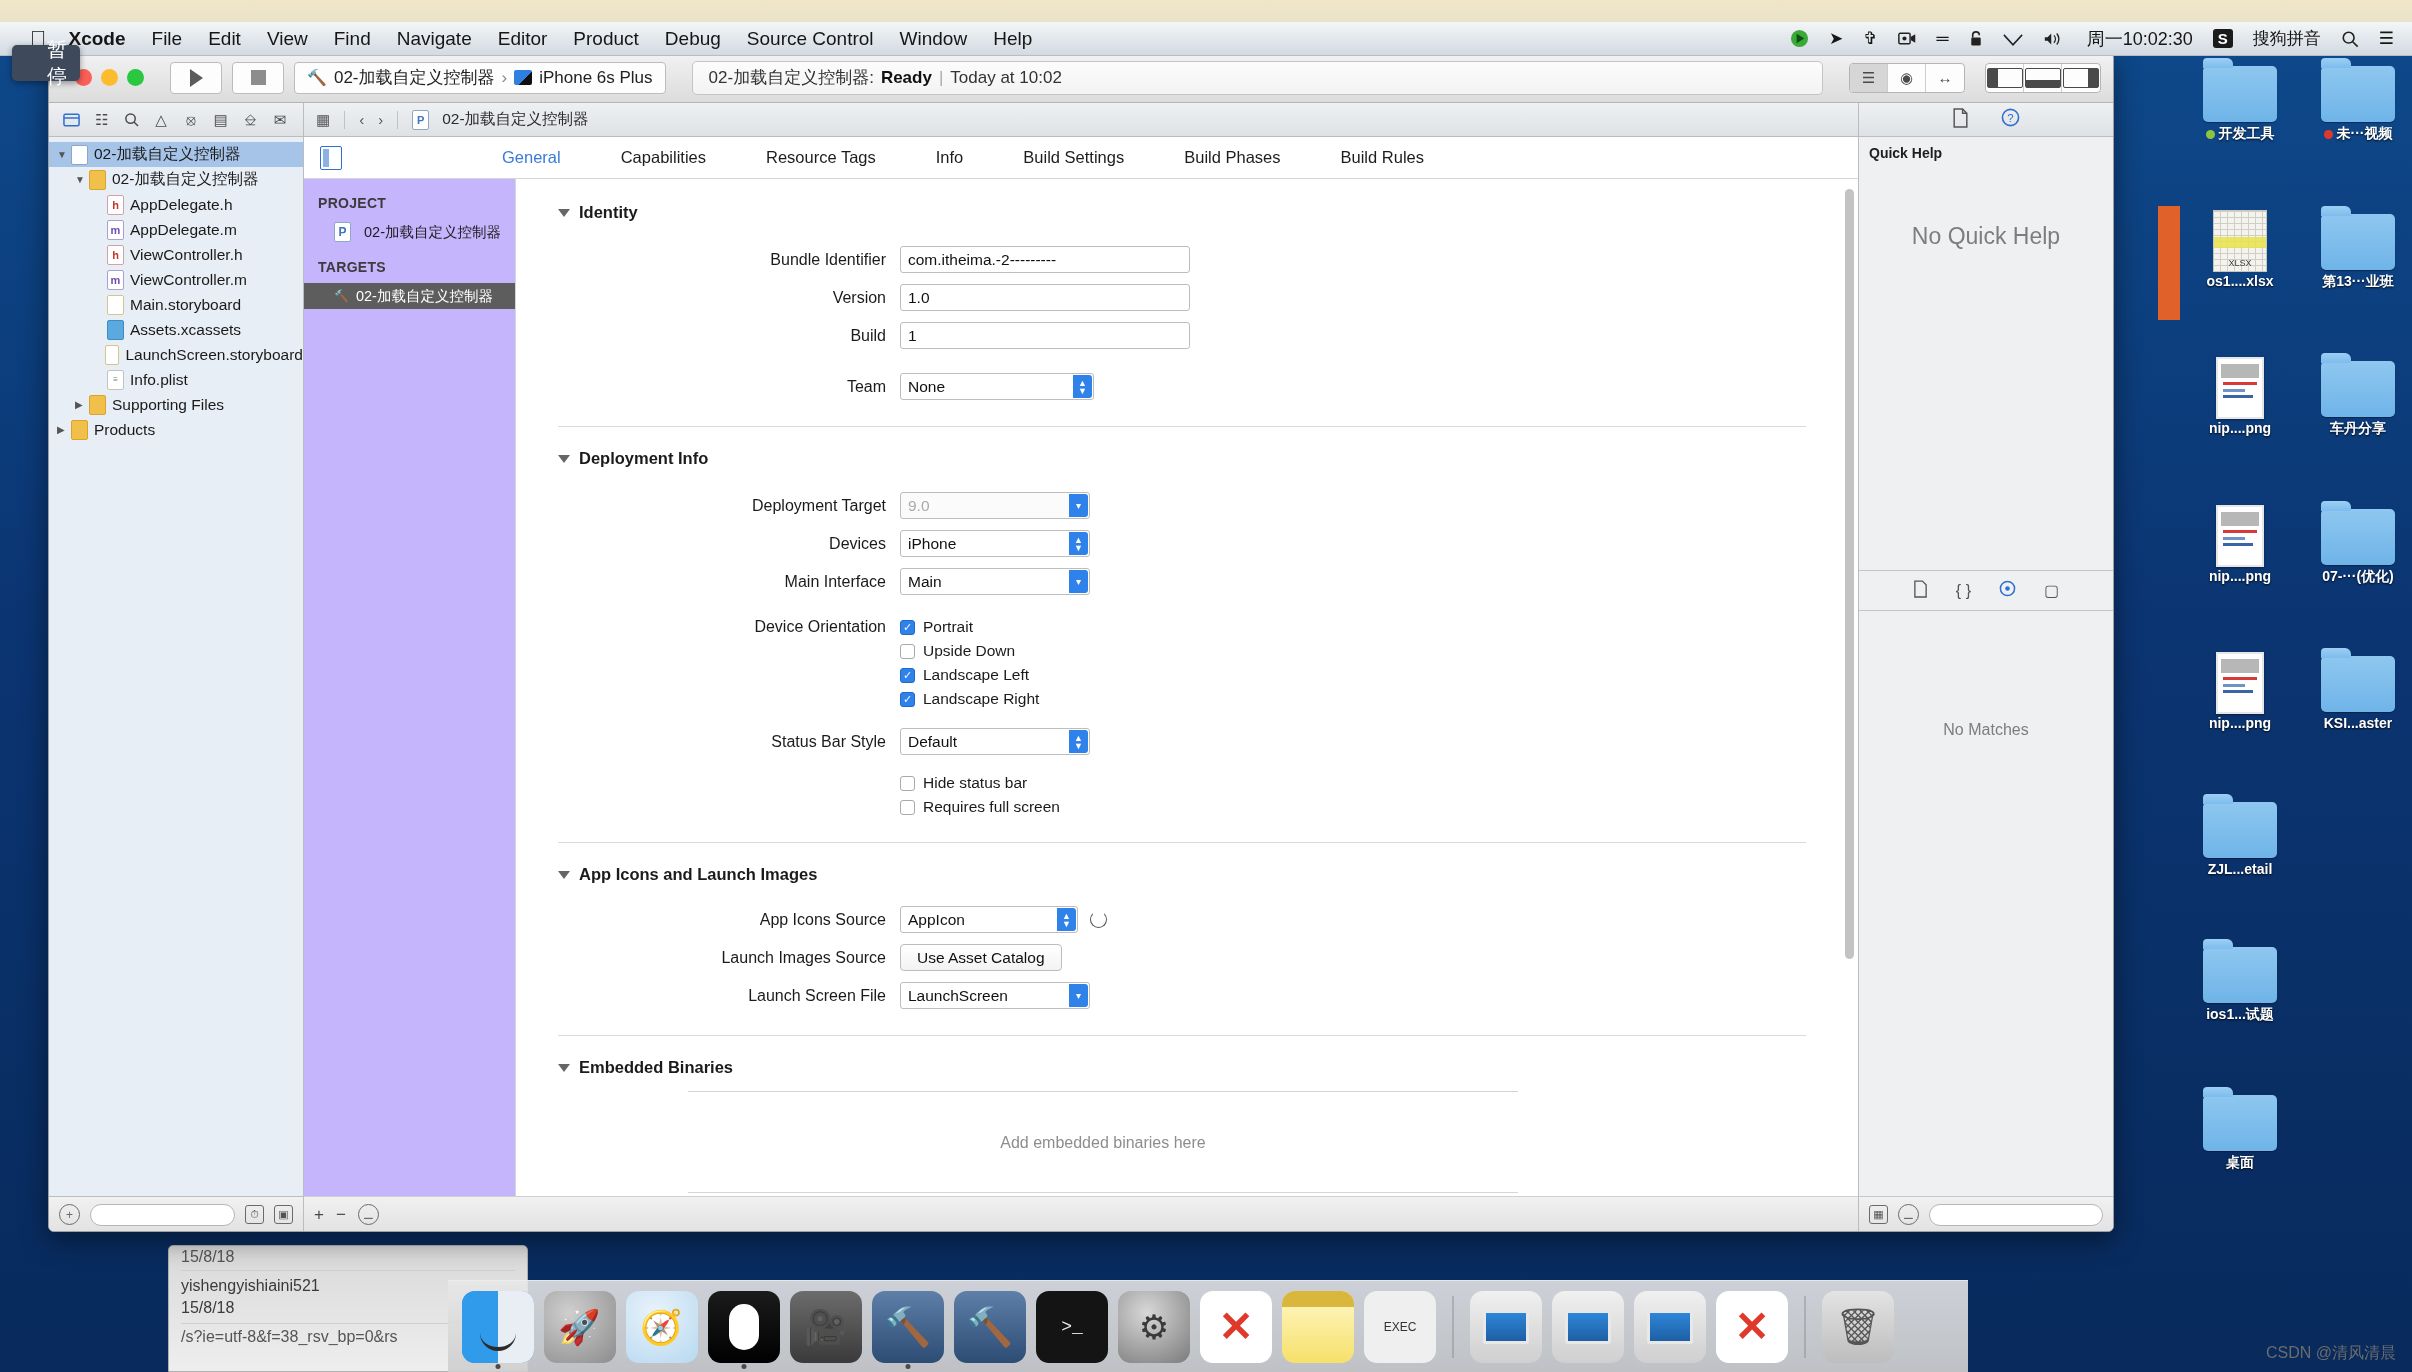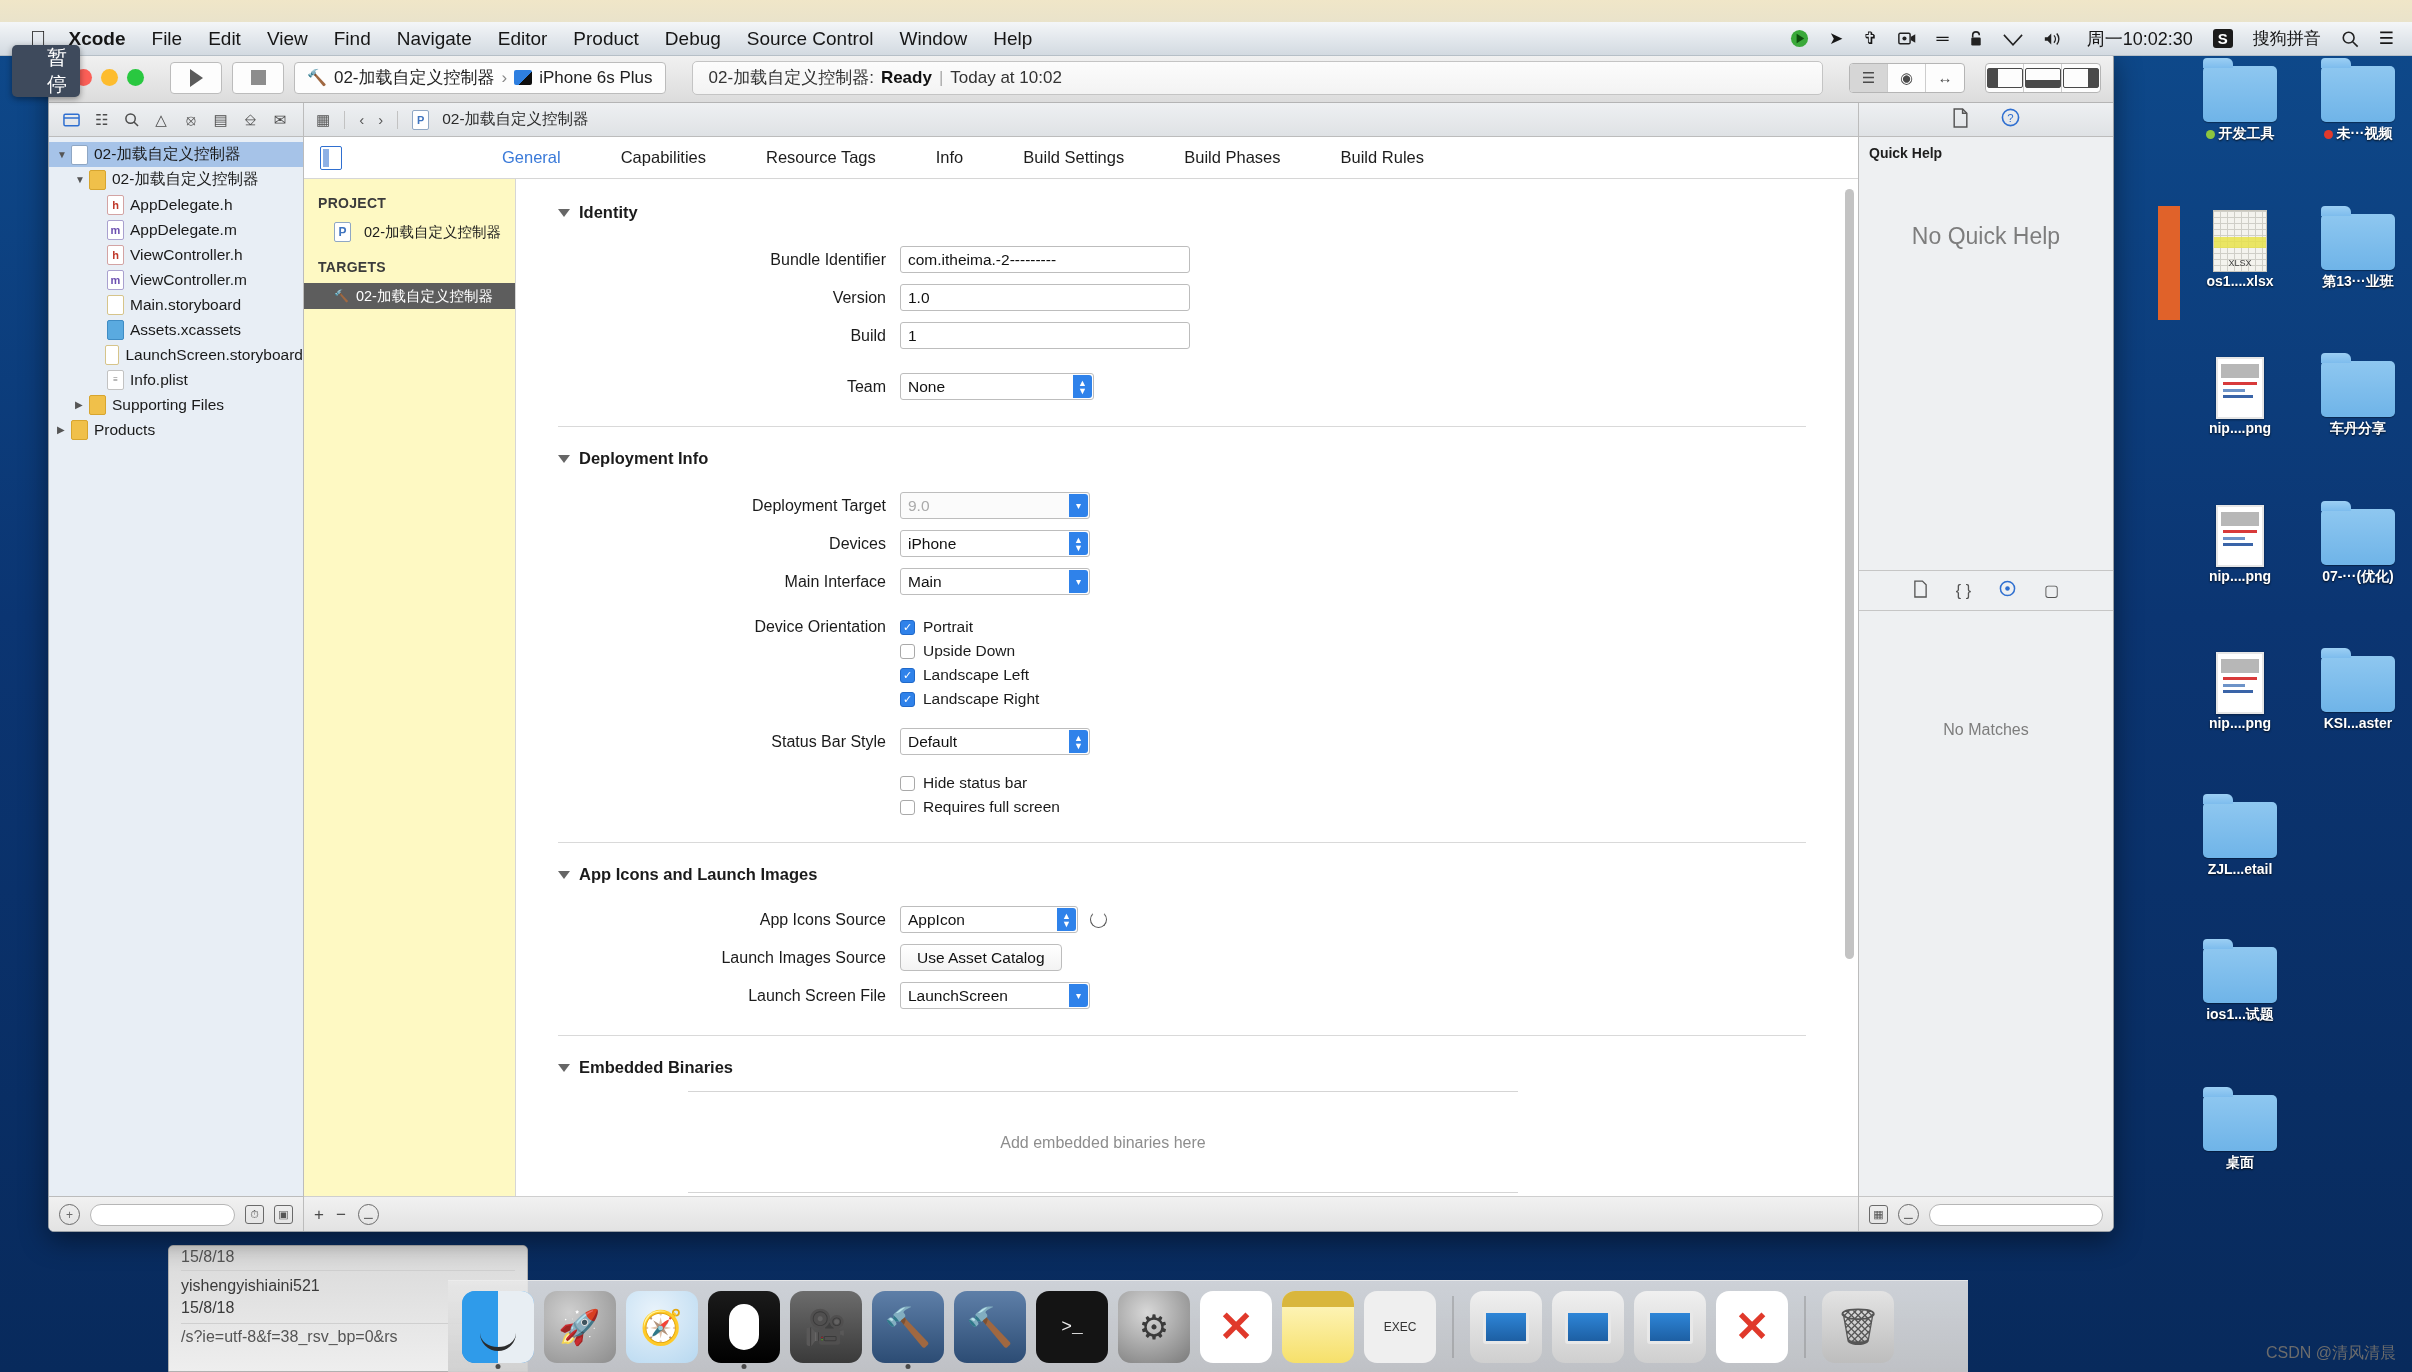--- a/index.html
+++ b/index.html
@@ -177,21 +177,21 @@
     height:42px;border-bottom:1px solid #d6d6d6;display:flex;align-items:center;
     background:#fff;font-size:16.5px;color:#1d1d1d;
   }
   #tabrow .toggleBox{ width:22px;height:24px;border:1.8px solid #2f6fd0;border-radius:2px;margin-left:16px;margin-right:10px;position:relative; }
   #tabrow .toggleBox i{ position:absolute;left:2px;top:2px;bottom:2px;width:6px;background:#2f6fd0;opacity:.55; }
   #tabrow .tabs{ display:flex;align-items:center;gap:0;margin-left:120px; }
   #tabrow .tab{ padding:0 30px; white-space:nowrap; }
   #tabrow .tab.on{ color:#3a7ad9; }
 
   #editor-main{ flex:1; display:flex; min-height:0; }
-  #target-list{ width:212px; border-right:1px solid #d6d6d6; background:#fef9c3; padding-top:16px; font-size:15px; }
+  #target-list{ width:212px; border-right:1px solid #d6d6d6; background:#c4b5fd; padding-top:16px; font-size:15px; }
   .tl-head{ font-weight:bold;font-size:14px;color:#3b3b3b;padding:0 0 8px 14px;letter-spacing:.3px; }
   .tl-item{ display:flex;align-items:center;gap:7px;height:26px;padding-left:30px;font-size:14.5px;color:#1d1d1d; }
   .tl-item.sel{ background:#5d5d5d;color:#fff; }
   .tl-item .ic{ font-size:12px; }
 
   #form{ flex:1; overflow:hidden; position:relative; padding:0 0 0 0; }
   #form-inner{ padding:24px 44px 0 24px; }
   .sect-head{ display:flex;align-items:center;gap:9px;font-weight:bold;font-size:16.5px;color:#1b1b1b;margin:0 0 6px 18px; }
   .tri-down{ width:0;height:0;border-left:6px solid transparent;border-right:6px solid transparent;border-top:8px solid #666; }
   .divider{ height:1px;background:#d9d9d9;margin:26px 8px 22px 18px; }
@@ -243,21 +243,21 @@
   #qh-body span{ font-size:23px;color:#7d7d7d; }
   #lib-tabs{ height:40px;display:flex;align-items:center;justify-content:center;gap:28px;font-size:16px;color:#555;border-bottom:1px solid #c6c6c6; }
   #lib-tabs .on{ color:#2f6fd0; }
   #lib-body{ flex:1;display:flex;align-items:flex-start;justify-content:center;padding-top:110px; }
   #lib-body span{ font-size:16px;color:#7d7d7d; }
   #insp-footer{ height:36px;border-top:1px solid #c6c6c6;background:linear-gradient(180deg,#f1f1f1,#e2e2e2);display:flex;align-items:center;gap:10px;padding:0 10px; }
   #insp-search{ flex:1;height:22px;border:1px solid #b6b6b6;border-radius:11px;background:#fff; }
 
   
   #pause-tip{
-    position:absolute;left:12px;top:45px;width:68px;height:52px;
+    position:absolute;left:12px;top:45px;width:68px;height:36px;
     background:#3e4a5c;border-radius:5px;color:#fff;
     display:flex;align-items:center;justify-content:center;font-size:20px;z-index:60;
     box-shadow:0 2px 6px rgba(0,0,0,.4);
     padding-left:35px;
   }
 
   
   #bgwin{
     position:absolute;left:168px;top:1245px;width:360px;height:127px;
     background:linear-gradient(180deg,#d9d9d9,#eeeeee);

